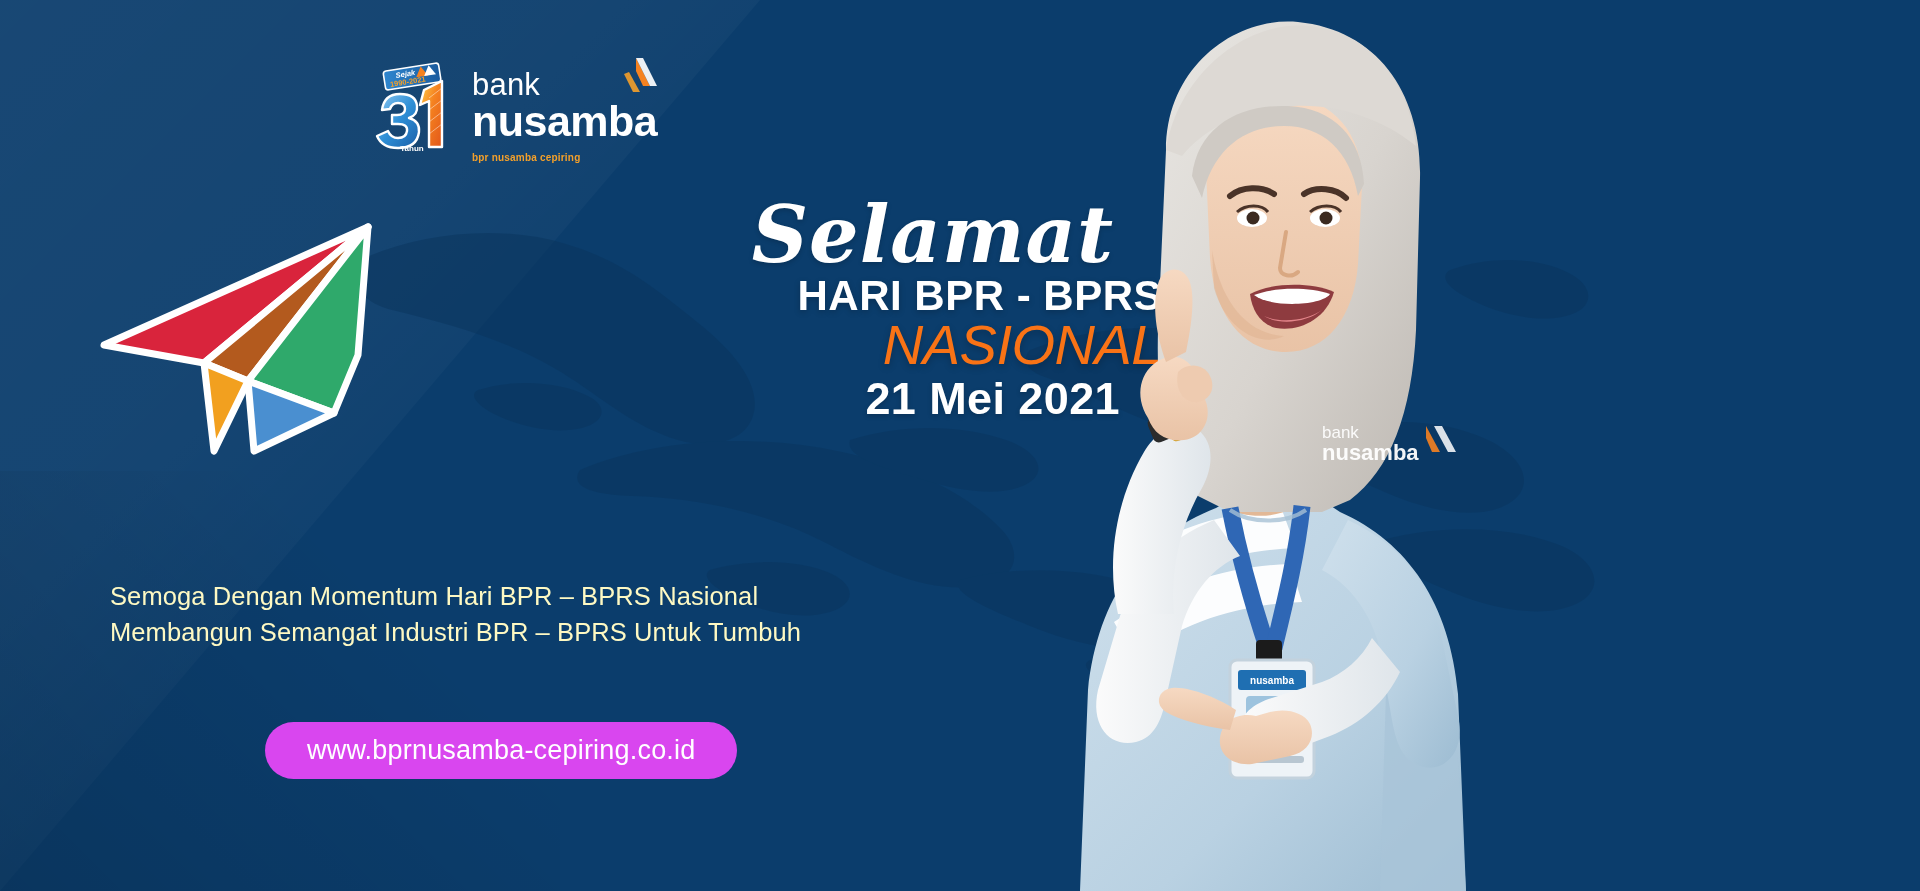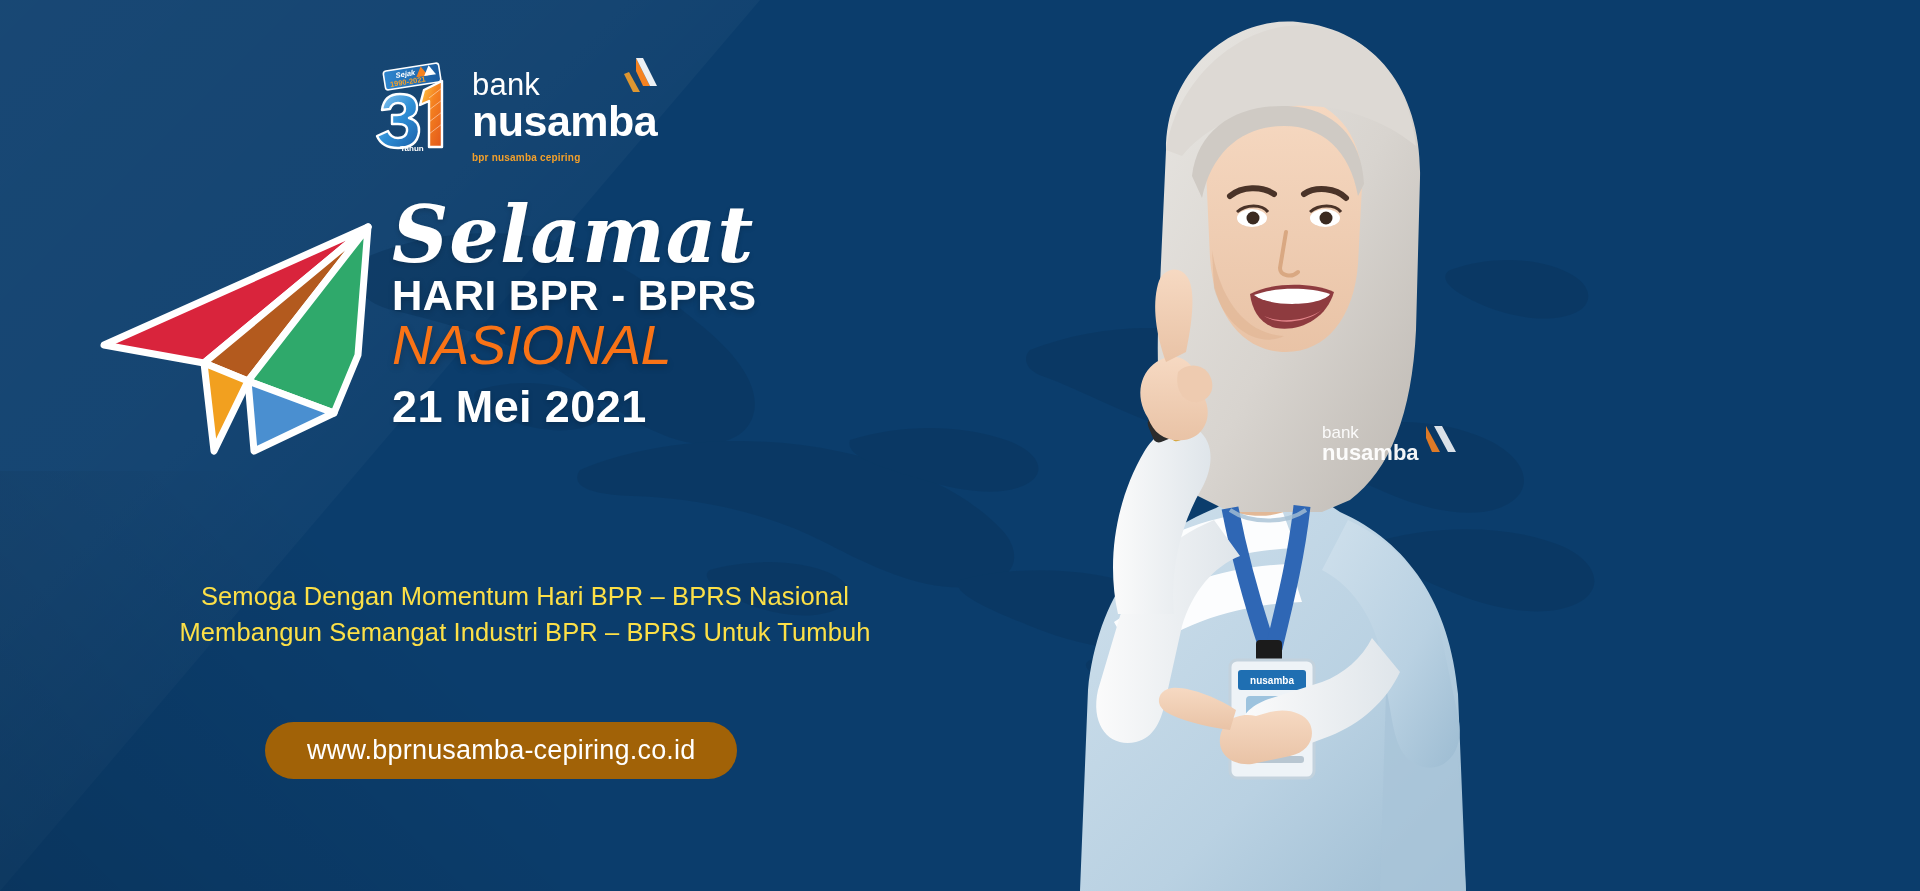--- a/index.html
+++ b/index.html
@@ -62,22 +62,22 @@
   }
   .brand-sub {
     font-size:10px; color:#f4a02a; letter-spacing:0.2px;
     margin-top:9px; font-weight:700;
   }
   .brand-mark { position:absolute; right:-6px; top:-6px; width:54px; height:54px; }
   .brand-mark svg { width:54px; height:54px; display:block; }
 
   
   .headline-wrap {
-    position:absolute; left:392px; top:198px; width:790px;
-    text-align:left;
+    position:absolute; left:372px; top:198px; width:790px;
+    text-align:right;
   }
   .kw-selamat {
     font-family:"DejaVu Serif", serif;
     font-style:italic; font-weight:700;
     font-size:78px; line-height:0.95; color:#ffffff;
     letter-spacing:1px;
     text-shadow:0 2px 5px rgba(0,0,0,0.18);
     padding-right:48px;
   }
   .kw-hari {
@@ -85,38 +85,37 @@
     letter-spacing:0.5px; line-height:1.06; margin-top:2px;
     text-shadow:0 2px 6px rgba(0,0,0,0.22);
   }
   .kw-nasional {
     font-size:56px; font-weight:400; font-style:italic; color:#f97316;
     letter-spacing:-0.5px; line-height:1.0; margin-top:-2px;
     text-shadow:0 3px 7px rgba(0,0,0,0.22);
   }
   .kw-date {
     font-size:45px; font-weight:700; color:#ffffff;
-    letter-spacing:0.4px; margin-top:8px; padding-right:42px;
+    letter-spacing:0.4px; margin-top:0; padding-right:42px;
     text-shadow:0 2px 5px rgba(0,0,0,0.2);
   }
 
   
   .tagline {
     position:absolute; left:110px; top:578px; width:830px;
-    text-align:center;
-    color:#fde047; font-size:25.5px; line-height:1.42;
+    color:#fef9c3; font-size:25.5px; line-height:1.42;
     font-weight:400; letter-spacing:0.1px;
   }
   .tagline span { display:block; }
 
   
   .url-pill {
     position:absolute; left:265px; top:722px;
     padding:13px 42px; border-radius:30px;
-    background:#a16207;
+    background:#d946ef;
     color:#ffffff; font-size:27px; font-weight:400; letter-spacing:0.2px;
     white-space:nowrap;
   }
 
   
   .plane { position:absolute; left:96px; top:205px; width:300px; height:250px; }
   .plane svg { width:100%; height:100%; display:block; }
 
   
   .bpr-logo { position:absolute; left:1728px; top:693px; width:122px; height:155px; }

